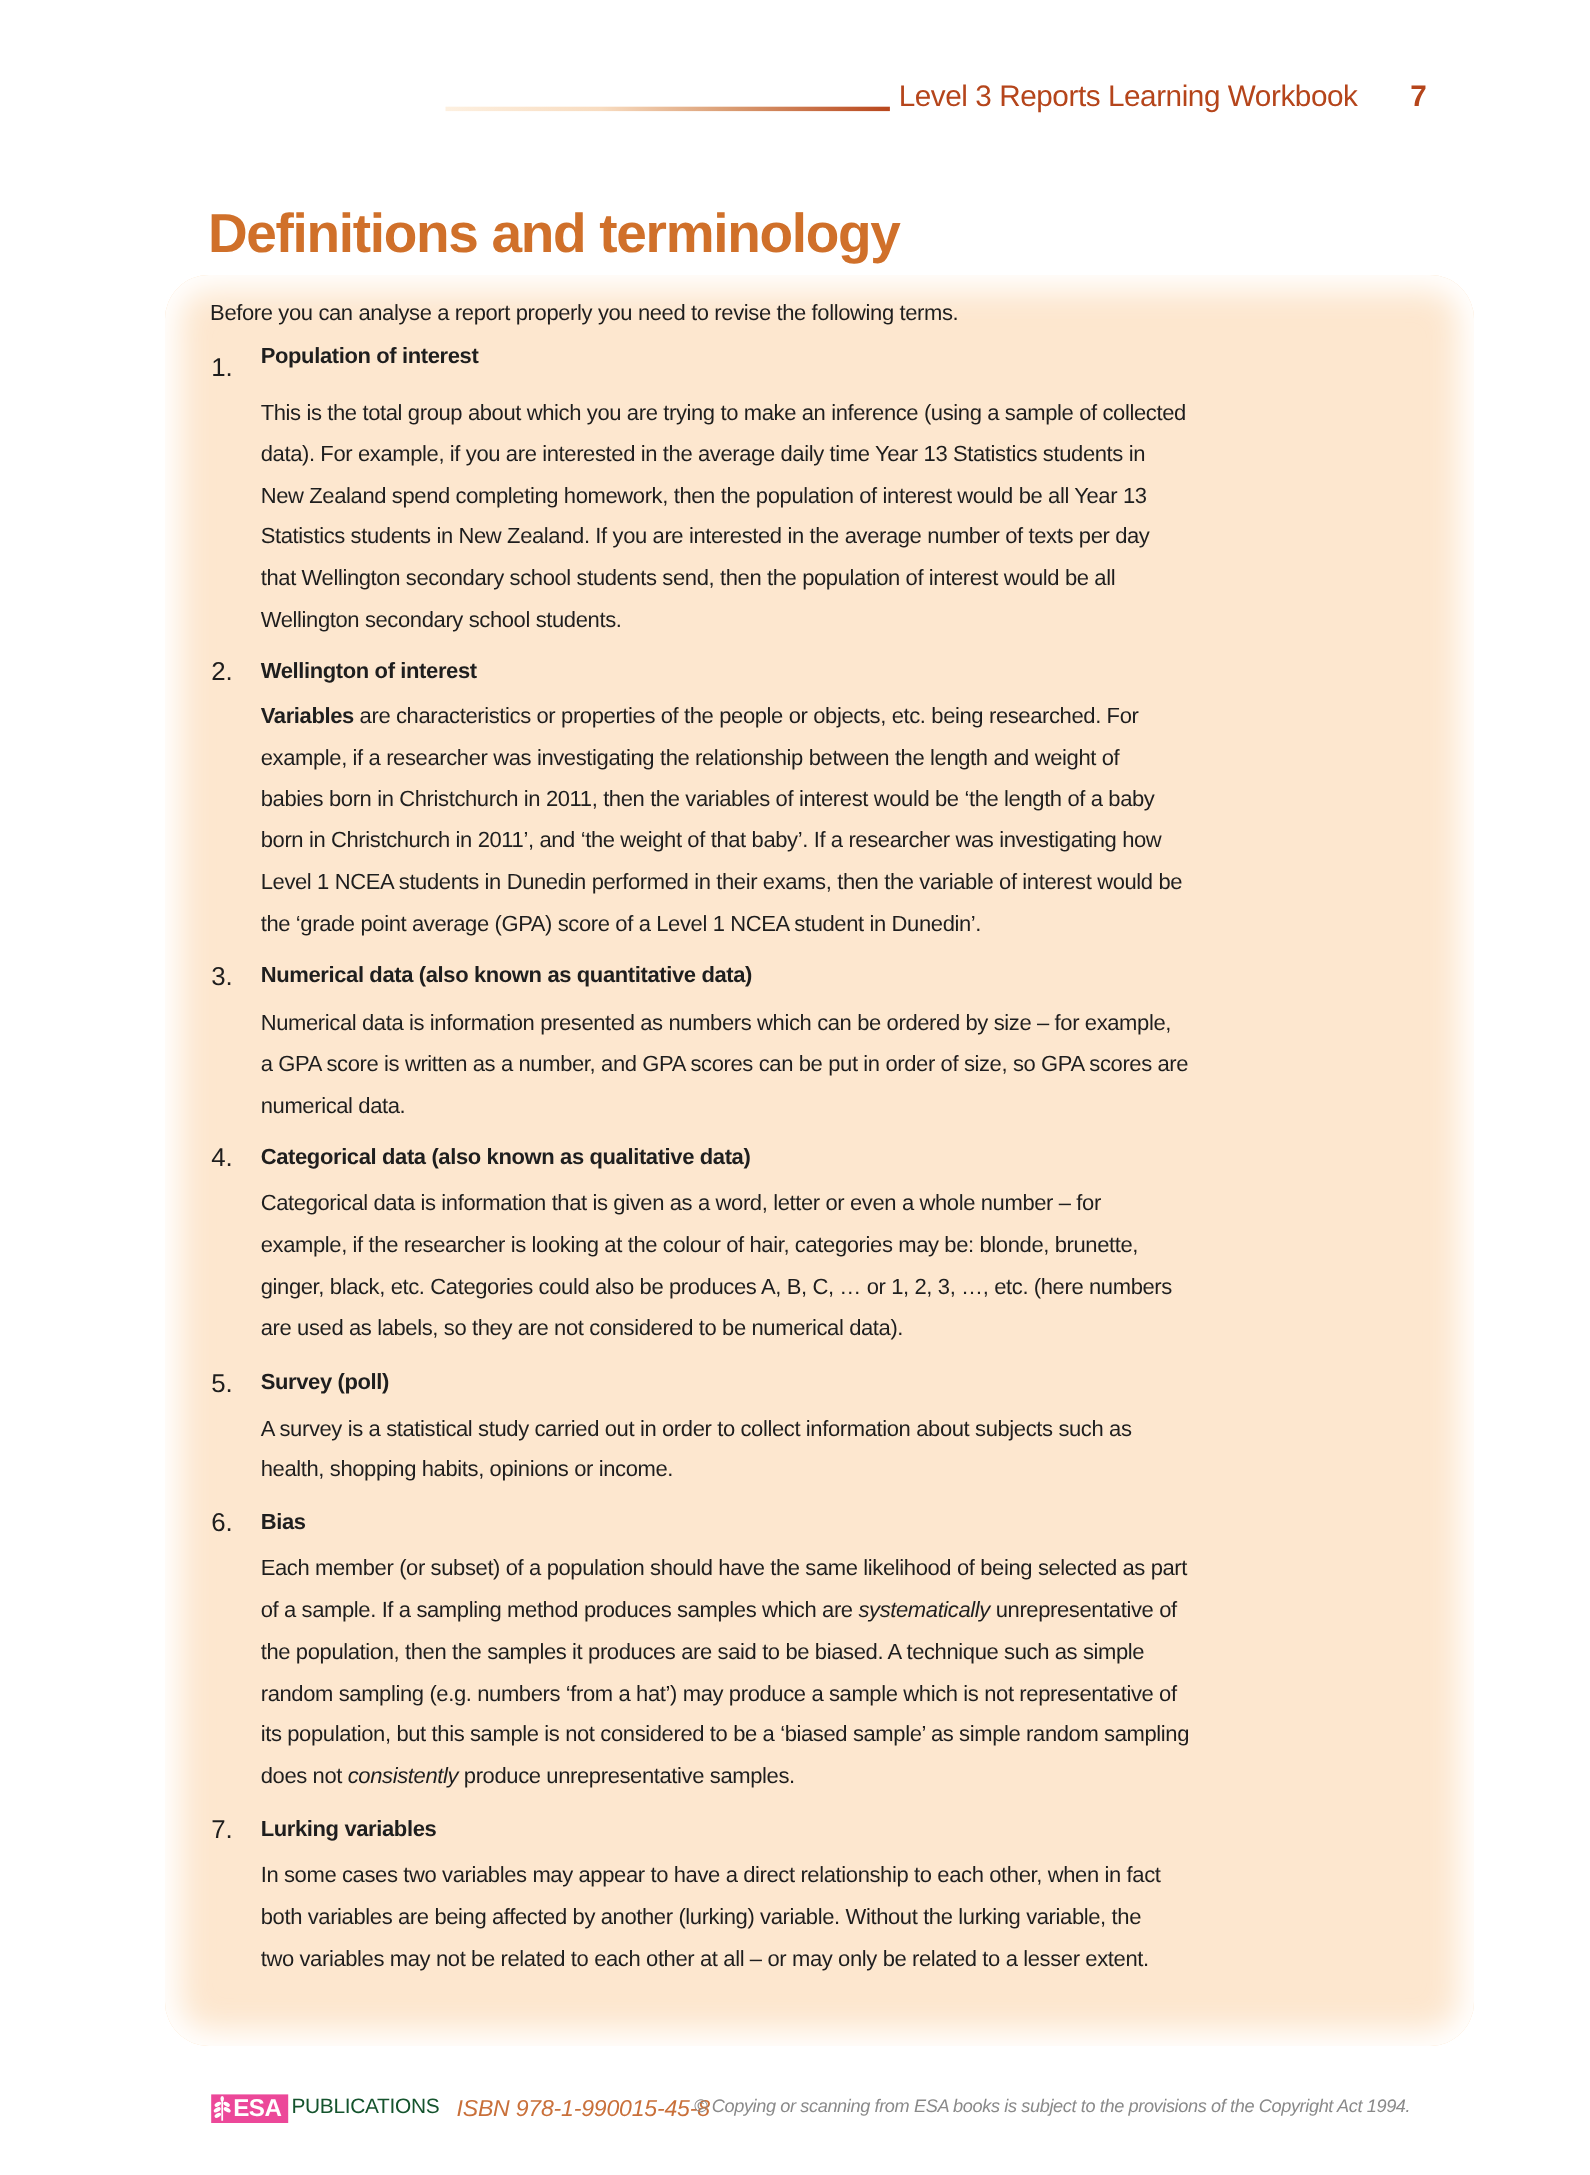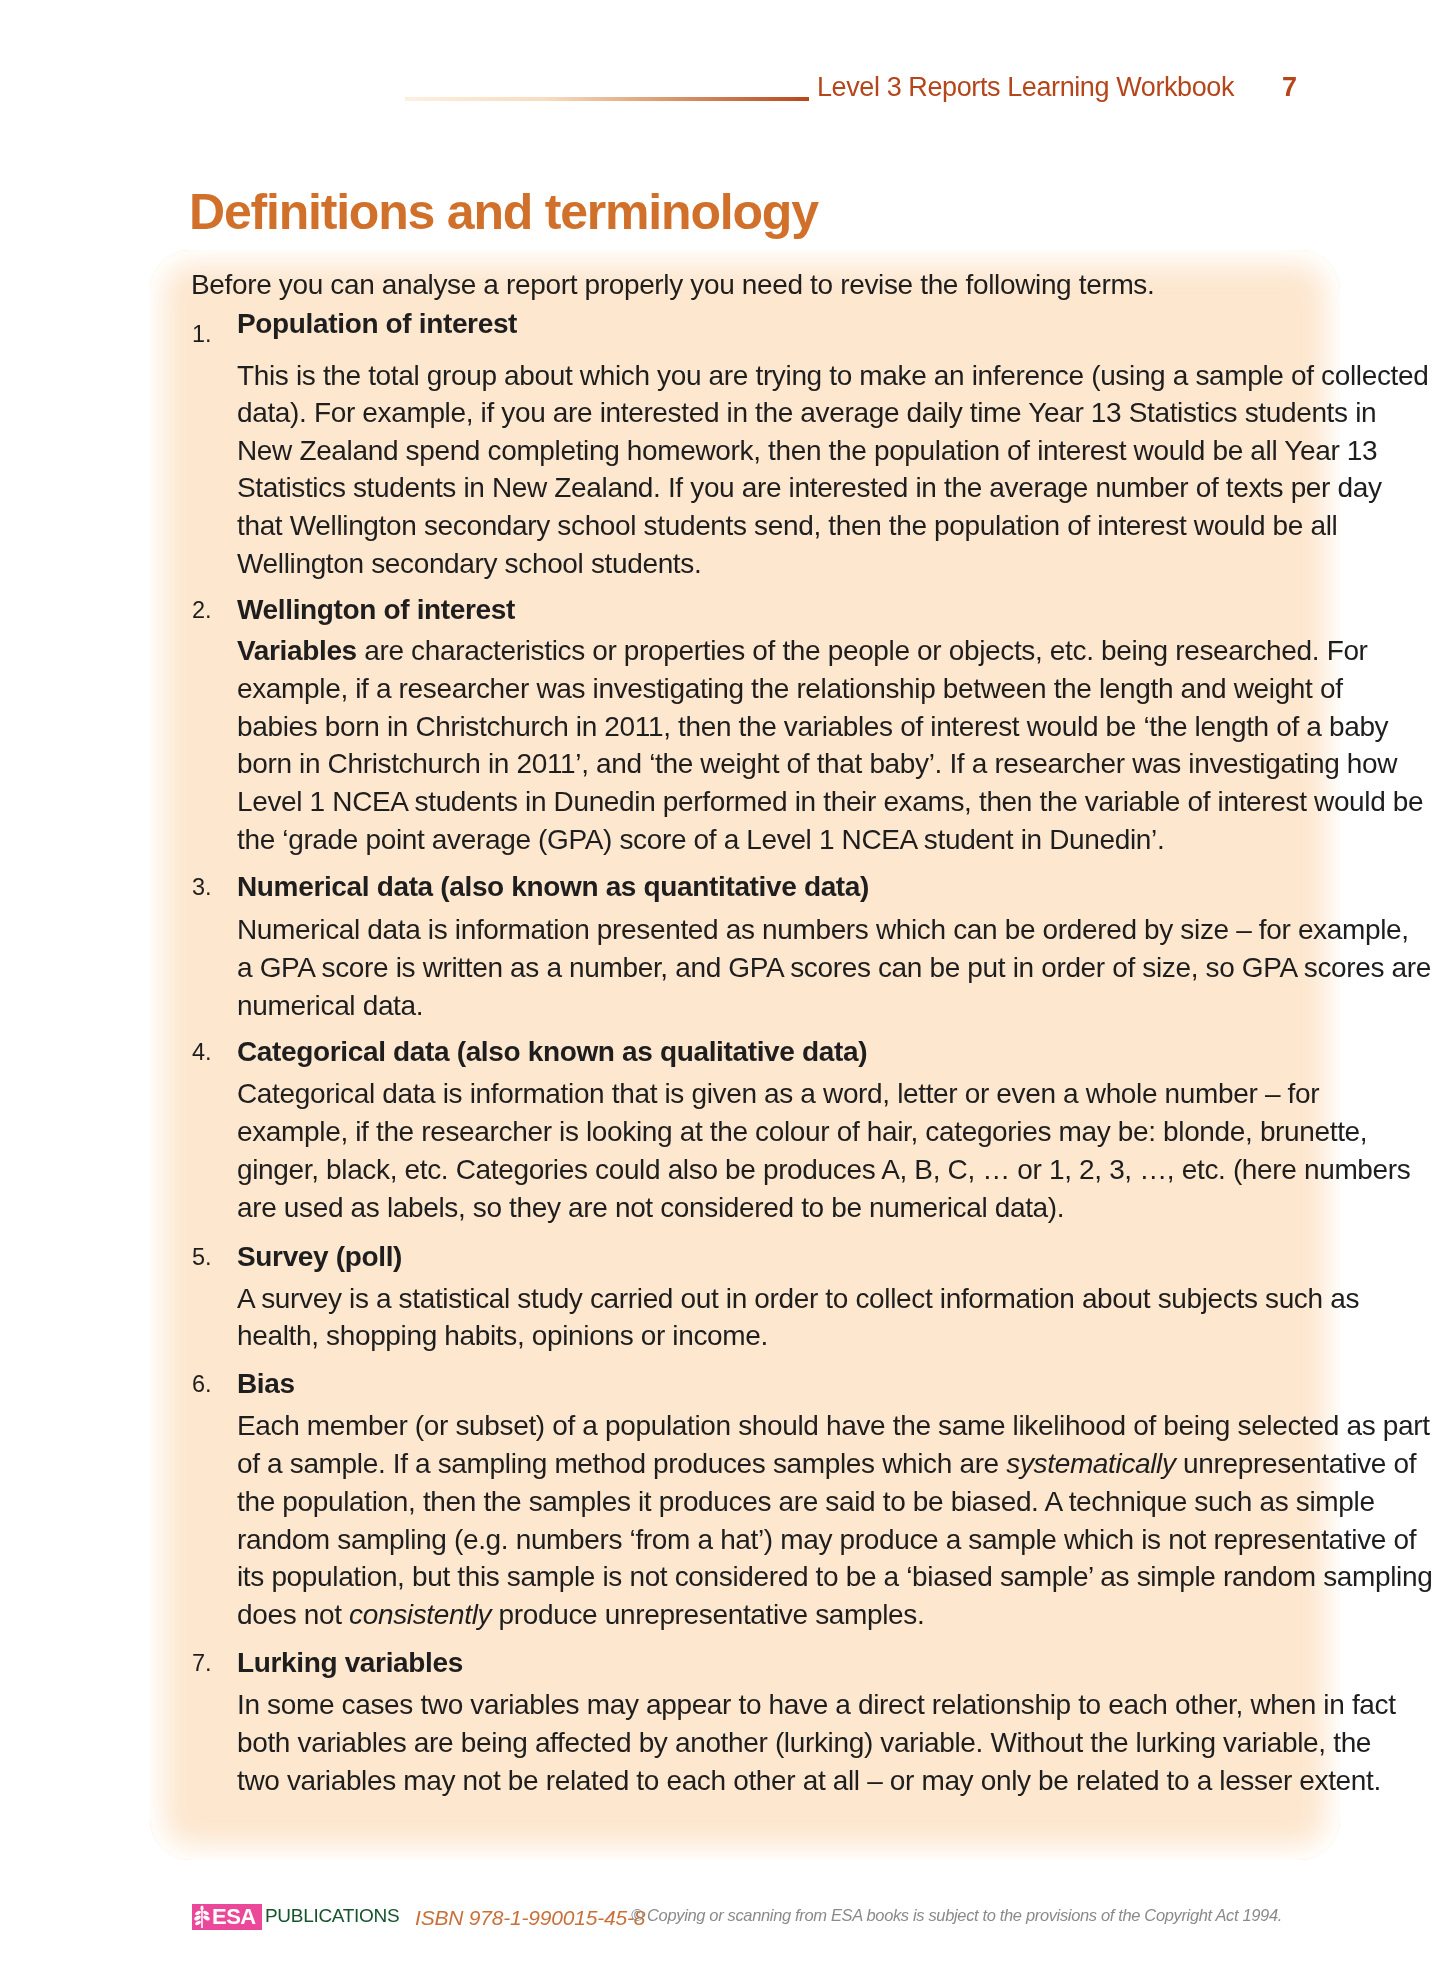--- a/index.html
+++ b/index.html
@@ -34,21 +34,21 @@
     filter: blur(0px);
   }
   .panel-fade {
     position: absolute; left: 150px; top: 250px; width: 1190px; height: 1610px;
     border-radius: 40px;
     box-shadow: inset 0 0 28px 14px #ffffff;
     pointer-events: none;
   }
   .content { position: absolute; left: 0; top: 0; width: 1445px; }
   .line {
-    position: absolute; left: 237px; font-size: 28px; line-height: 30px;
+    position: absolute; left: 237px; font-size: 20px; line-height: 30px;
     white-space: nowrap; letter-spacing: -0.35px;
   }
   .intro { left: 191px; }
   .num {
     position: absolute; left: 192px; font-size: 23.5px; line-height: 30px;
   }
   .term { font-weight: bold; }
   .footer-logo {
     position: absolute; left: 192px; top: 1904px; width: 70px; height: 26px;
     background: #ec4899; display: flex; align-items: center;

